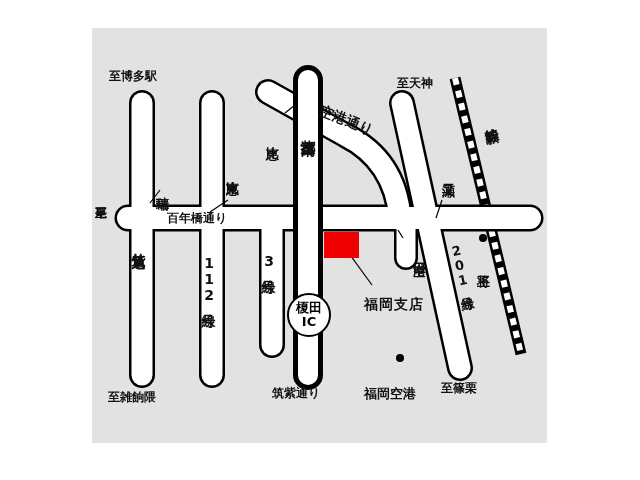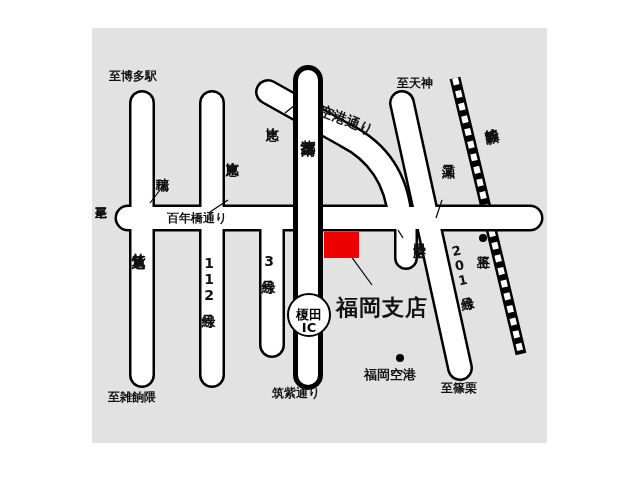--- a/index.html
+++ b/index.html
@@ -4,25 +4,25 @@
   <style>
     html, body { margin: 0; padding: 0; background: #ffffff; }
     body { width: 640px; height: 480px; position: relative; overflow: hidden;
            font-family: "DejaVu Sans", "Liberation Sans", sans-serif; }
     .map { position: absolute; left: 92px; top: 28px; width: 455px; height: 415px;
            background: #e2e2e2; }
     svg.roads { position: absolute; left: 0; top: 0; width: 640px; height: 480px; }
     .lbl { position: absolute; font-weight: bold; color: #111; font-size: 12px;
            line-height: 1; white-space: nowrap; letter-spacing: 0; }
     .v { writing-mode: vertical-rl; text-orientation: upright; }
-    .small { font-size: 13px; }
-    .big { font-size: 22px; letter-spacing: 1px; }
+    .small { font-size: 13px; margin-top: 19px; }
+    .big { font-size: 14px; letter-spacing: 1px; margin-left: 28px; }
     .ic { position: absolute; left: 287px; top: 293px; width: 44px; height: 44px;
           border: 2px solid #000; border-radius: 50%; background: #fff; box-sizing: border-box;
-          display: flex; flex-direction: column; align-items: center; justify-content: flex-end;
+          display: flex; flex-direction: column; align-items: center; justify-content: center;
           font-weight: bold; font-size: 13px; line-height: 1.05; }
     .dot { position: absolute; width: 8px; height: 8px; border-radius: 50%; background: #000; }
   </style>
 </head>
 <body>
 
 <div class="map"></div>
 
 <svg class="roads" viewBox="0 0 640 480">
   <defs></defs>

